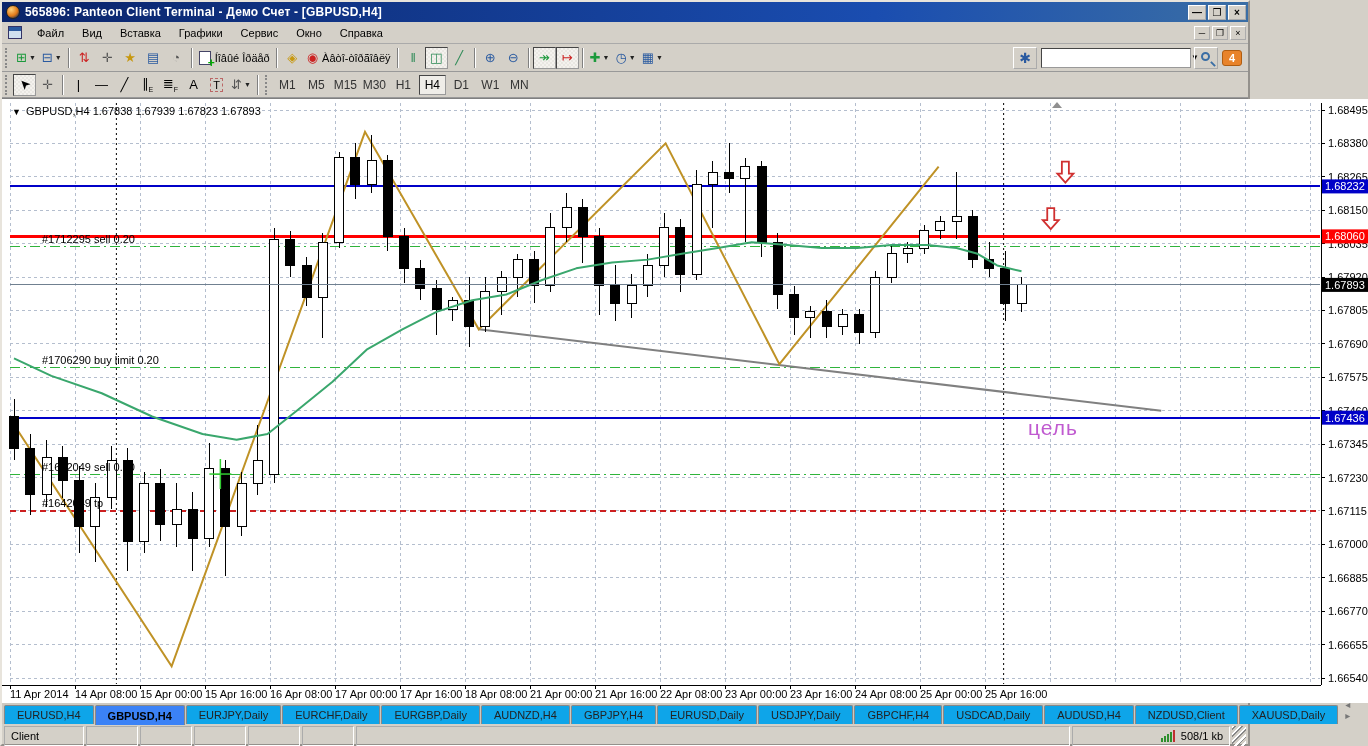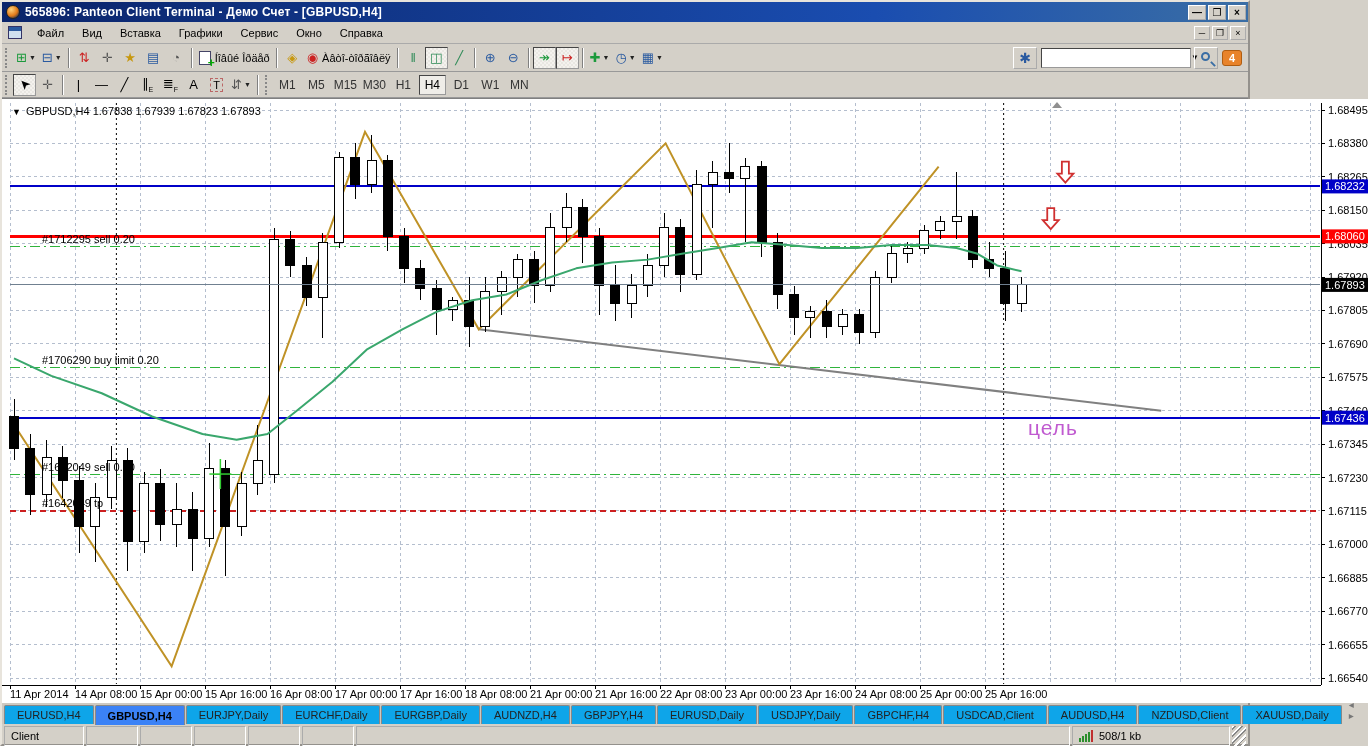--- a/index.html
+++ b/index.html
@@ -57,21 +57,21 @@
   .tab.active { background:#3b82f6; font-weight:bold; color:#000; position:relative; top:1px; padding-top:4px; }
   .tab-scroll { margin-left:auto; color:#777; padding:3px 6px; font-size:10px; }
 
   
   .statusbar { height:24px; display:flex; align-items:stretch; padding:2px; gap:2px; flex:0 0 auto; }
   .cell { border:1px inset #fff; padding:2px 6px; display:flex; align-items:center; white-space:nowrap; overflow:hidden; }
   .c-help { flex:0 0 638px; }
   .c-prof { flex:0 0 80px; }
   .c-sm { flex:0 0 52px; }
   .c-fill { flex:1 1 auto; }
-  .c-net { flex:0 0 158px; gap:6px; }
+  .c-net { flex:0 0 158px; gap:6px;justify-content:flex-end; }
   .bars { display:flex; align-items:flex-end; gap:1px; height:12px; }
   .bars i { width:2px; background:#2d8f2d; display:block; }
   .bars i.red { background:#c03030; }
   .grip2 { flex:0 0 14px; background:repeating-linear-gradient(135deg,#fff 0 2px,#888 2px 3px,transparent 3px 5px); border:none; }
 </style>
 </head>
 <body>
 
 <div class="window">
 
@@ -525,21 +525,21 @@
         <div class="tab">EURUSD,H4</div>
         <div class="tab active">GBPUSD,H4</div>
         <div class="tab">EURJPY,Daily</div>
         <div class="tab">EURCHF,Daily</div>
         <div class="tab">EURGBP,Daily</div>
         <div class="tab">AUDNZD,H4</div>
         <div class="tab">GBPJPY,H4</div>
         <div class="tab">EURUSD,Daily</div>
         <div class="tab">USDJPY,Daily</div>
         <div class="tab">GBPCHF,H4</div>
-        <div class="tab">USDCAD,Client</div>
+        <div class="tab">USDCAD,Daily</div>
         <div class="tab">AUDUSD,H4</div>
         <div class="tab">NZDUSD,Client</div>
         <div class="tab">XAUUSD,Daily</div>
       </div>
     <div class="tab-scroll"><span>◂</span> <span>▸</span></div>
   </div>
 
   <div class="statusbar">
     <div class="cell c-prof">Client</div>
     <div class="cell c-sm"></div>

